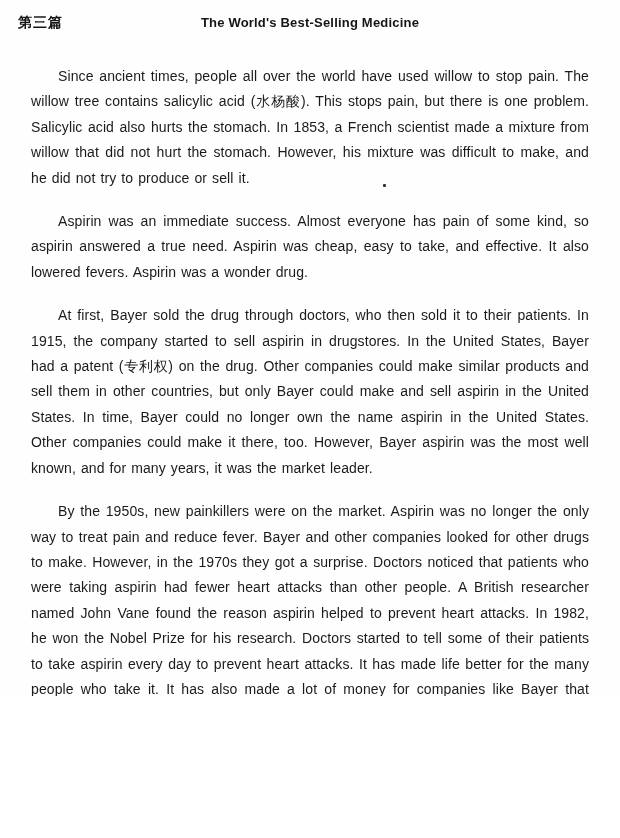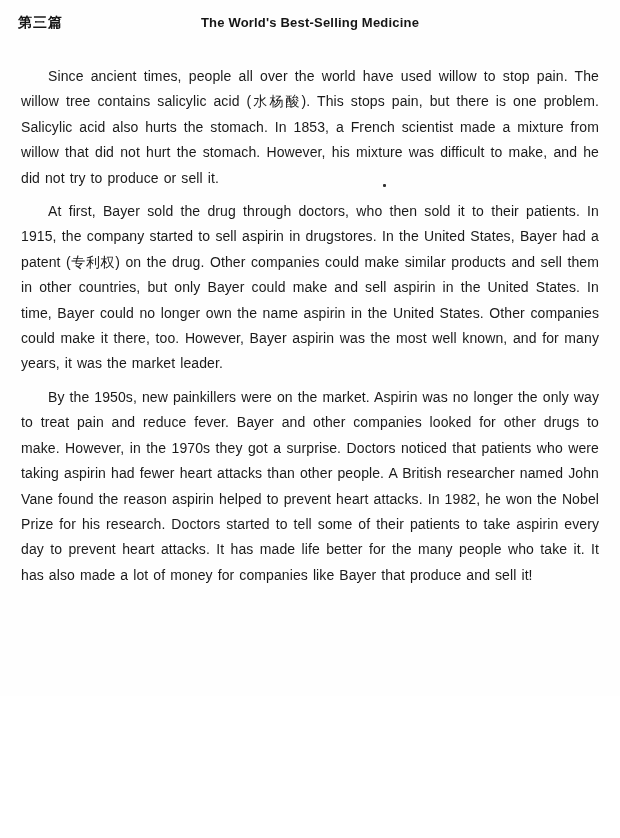--- a/index.html
+++ b/index.html
@@ -38,21 +38,21 @@
     top: 1px;
     text-align: center;
     font-size: 13px;
     font-weight: 700;
     letter-spacing: 0.2px;
   }
   .article {
     margin-top: 28px;
   }
   .article p {
-    margin: 8px;
+    margin: 18px;
     text-indent: 27px;
     text-align: justify;
     font-size: 14px;
     line-height: 25.4px;
     letter-spacing: 0.1px;
     word-spacing: 1px;
     color: #1a1a1a;
   }
   .scan-dot {
     position: absolute;
@@ -69,19 +69,20 @@
 
 <div class="page">
 
   <div class="header">
     <span class="section-label">第三篇</span>
     <span class="doc-title">The World's Best-Selling Medicine</span>
   </div>
 
   <div class="article">
     <p>Since ancient times, people all over the world have used willow to stop pain. The willow tree contains salicylic acid (水杨酸). This stops pain, but there is one problem. Salicylic acid also hurts the stomach. In 1853, a French scientist made a mixture from willow that did not hurt the stomach. However, his mixture was difficult to make, and he did not try to produce or sell it.</p>
+    <p>Aspirin was an immediate success. Almost everyone has pain of some kind, so aspirin answered a true need. Aspirin was cheap, easy to take, and effective. It also lowered fevers. Aspirin was a wonder drug.</p>
     <p>At first, Bayer sold the drug through doctors, who then sold it to their patients. In 1915, the company started to sell aspirin in drugstores. In the United States, Bayer had a patent (专利权) on the drug. Other companies could make similar products and sell them in other countries, but only Bayer could make and sell aspirin in the United States. In time, Bayer could no longer own the name aspirin in the United States. Other companies could make it there, too. However, Bayer aspirin was the most well known, and for many years, it was the market leader.</p>
     <p>By the 1950s, new painkillers were on the market. Aspirin was no longer the only way to treat pain and reduce fever. Bayer and other companies looked for other drugs to make. However, in the 1970s they got a surprise. Doctors noticed that patients who were taking aspirin had fewer heart attacks than other people. A British researcher named John Vane found the reason aspirin helped to prevent heart attacks. In 1982, he won the Nobel Prize for his research. Doctors started to tell some of their patients to take aspirin every day to prevent heart attacks. It has made life better for the many people who take it. It has also made a lot of money for companies like Bayer that produce and sell it!</p>
   </div>
 
   <div class="scan-dot"></div>
 
 </div>
 
 </body></html>

